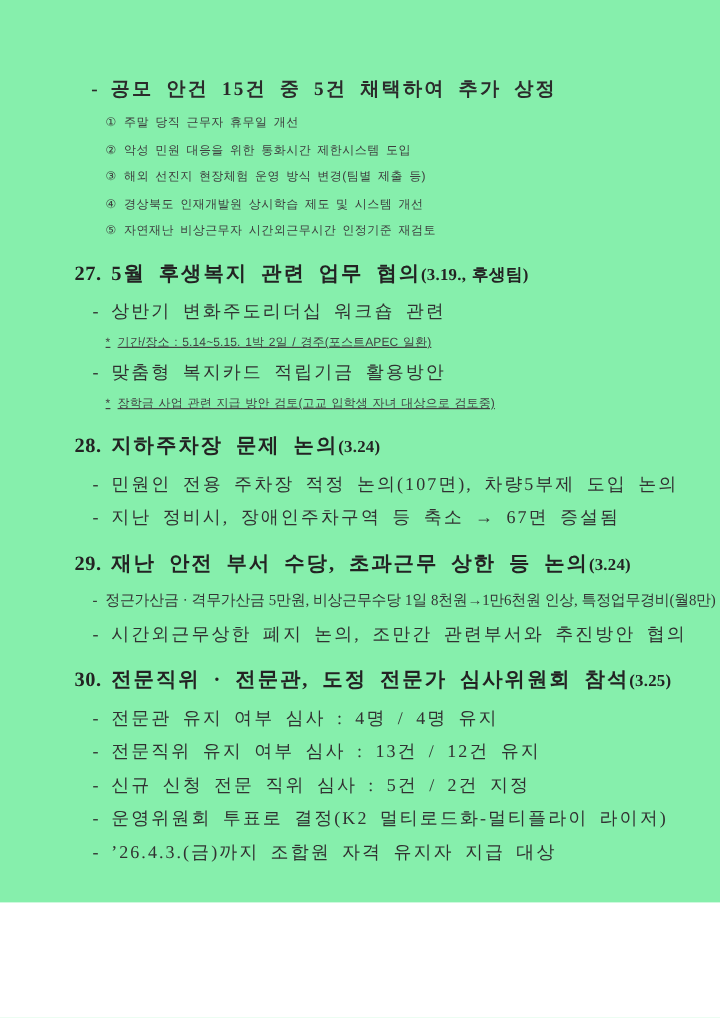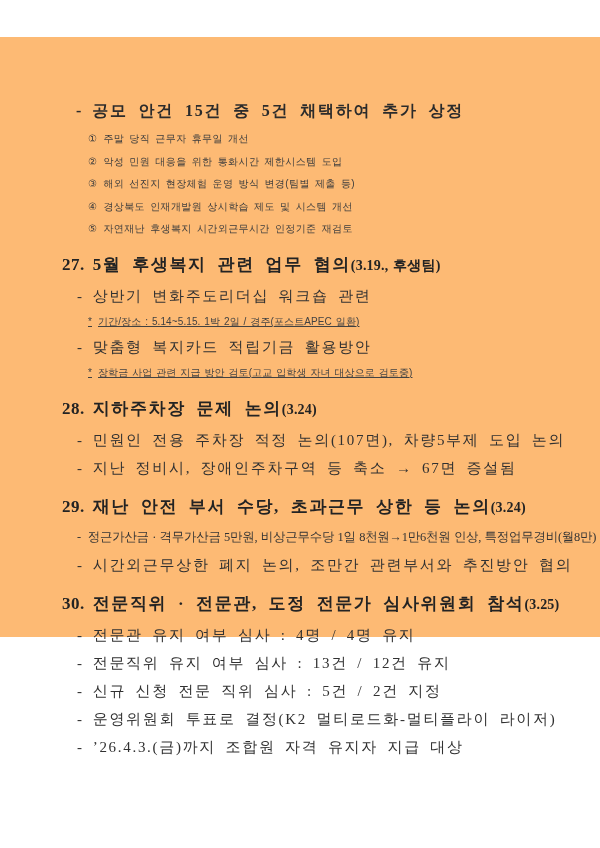--- a/index.html
+++ b/index.html
@@ -10,24 +10,23 @@
   body {
     width: 600px;
     height: 848px;
     overflow: hidden;
     font-family: "Liberation Serif", serif;
     color: #2e2e2e;
   }
   .page {
     box-sizing: border-box;
     width: 600px;
-    height: 600px;
+    height: 752px;
     padding: 64px 20px 0 62px;
-    background: #fdba74;
-    margin-top: 37px;
+    background: #86efac;
   }
   .line { white-space: nowrap; }
 
   
   .lead-line {
     font-size: 16px;
     font-weight: 600;
     letter-spacing: 1.8px;
     word-spacing: 5px;
     color: #2b2b2b;
@@ -115,21 +114,21 @@
     <div class="line sub-line">
       <span class="mk">②</span><span>악성 민원 대응을 위한 통화시간 제한시스템 도입</span>
     </div>
     <div class="line sub-line">
       <span class="mk">③</span><span>해외 선진지 현장체험 운영 방식 변경(팀별 제출 등)</span>
     </div>
     <div class="line sub-line">
       <span class="mk">④</span><span>경상북도 인재개발원 상시학습 제도 및 시스템 개선</span>
     </div>
     <div class="line sub-line">
-      <span class="mk">⑤</span><span>자연재난 후생복지 시간외근무시간 인정기준 재검토</span>
+      <span class="mk">⑤</span><span>자연재난 비상근무자 시간외근무시간 인정기준 재검토</span>
     </div>
   </div>
 
   <div class="section">
     <div class="line heading">
       <span class="num">27.</span><span>5월 후생복지 관련 업무 협의</span><span class="suffix">(3.19., 후생팀)</span>
     </div>
     <div class="line dash-line">
       <span class="mk">-</span><span>상반기 변화주도리더십 워크숍 관련</span>
     </div>

